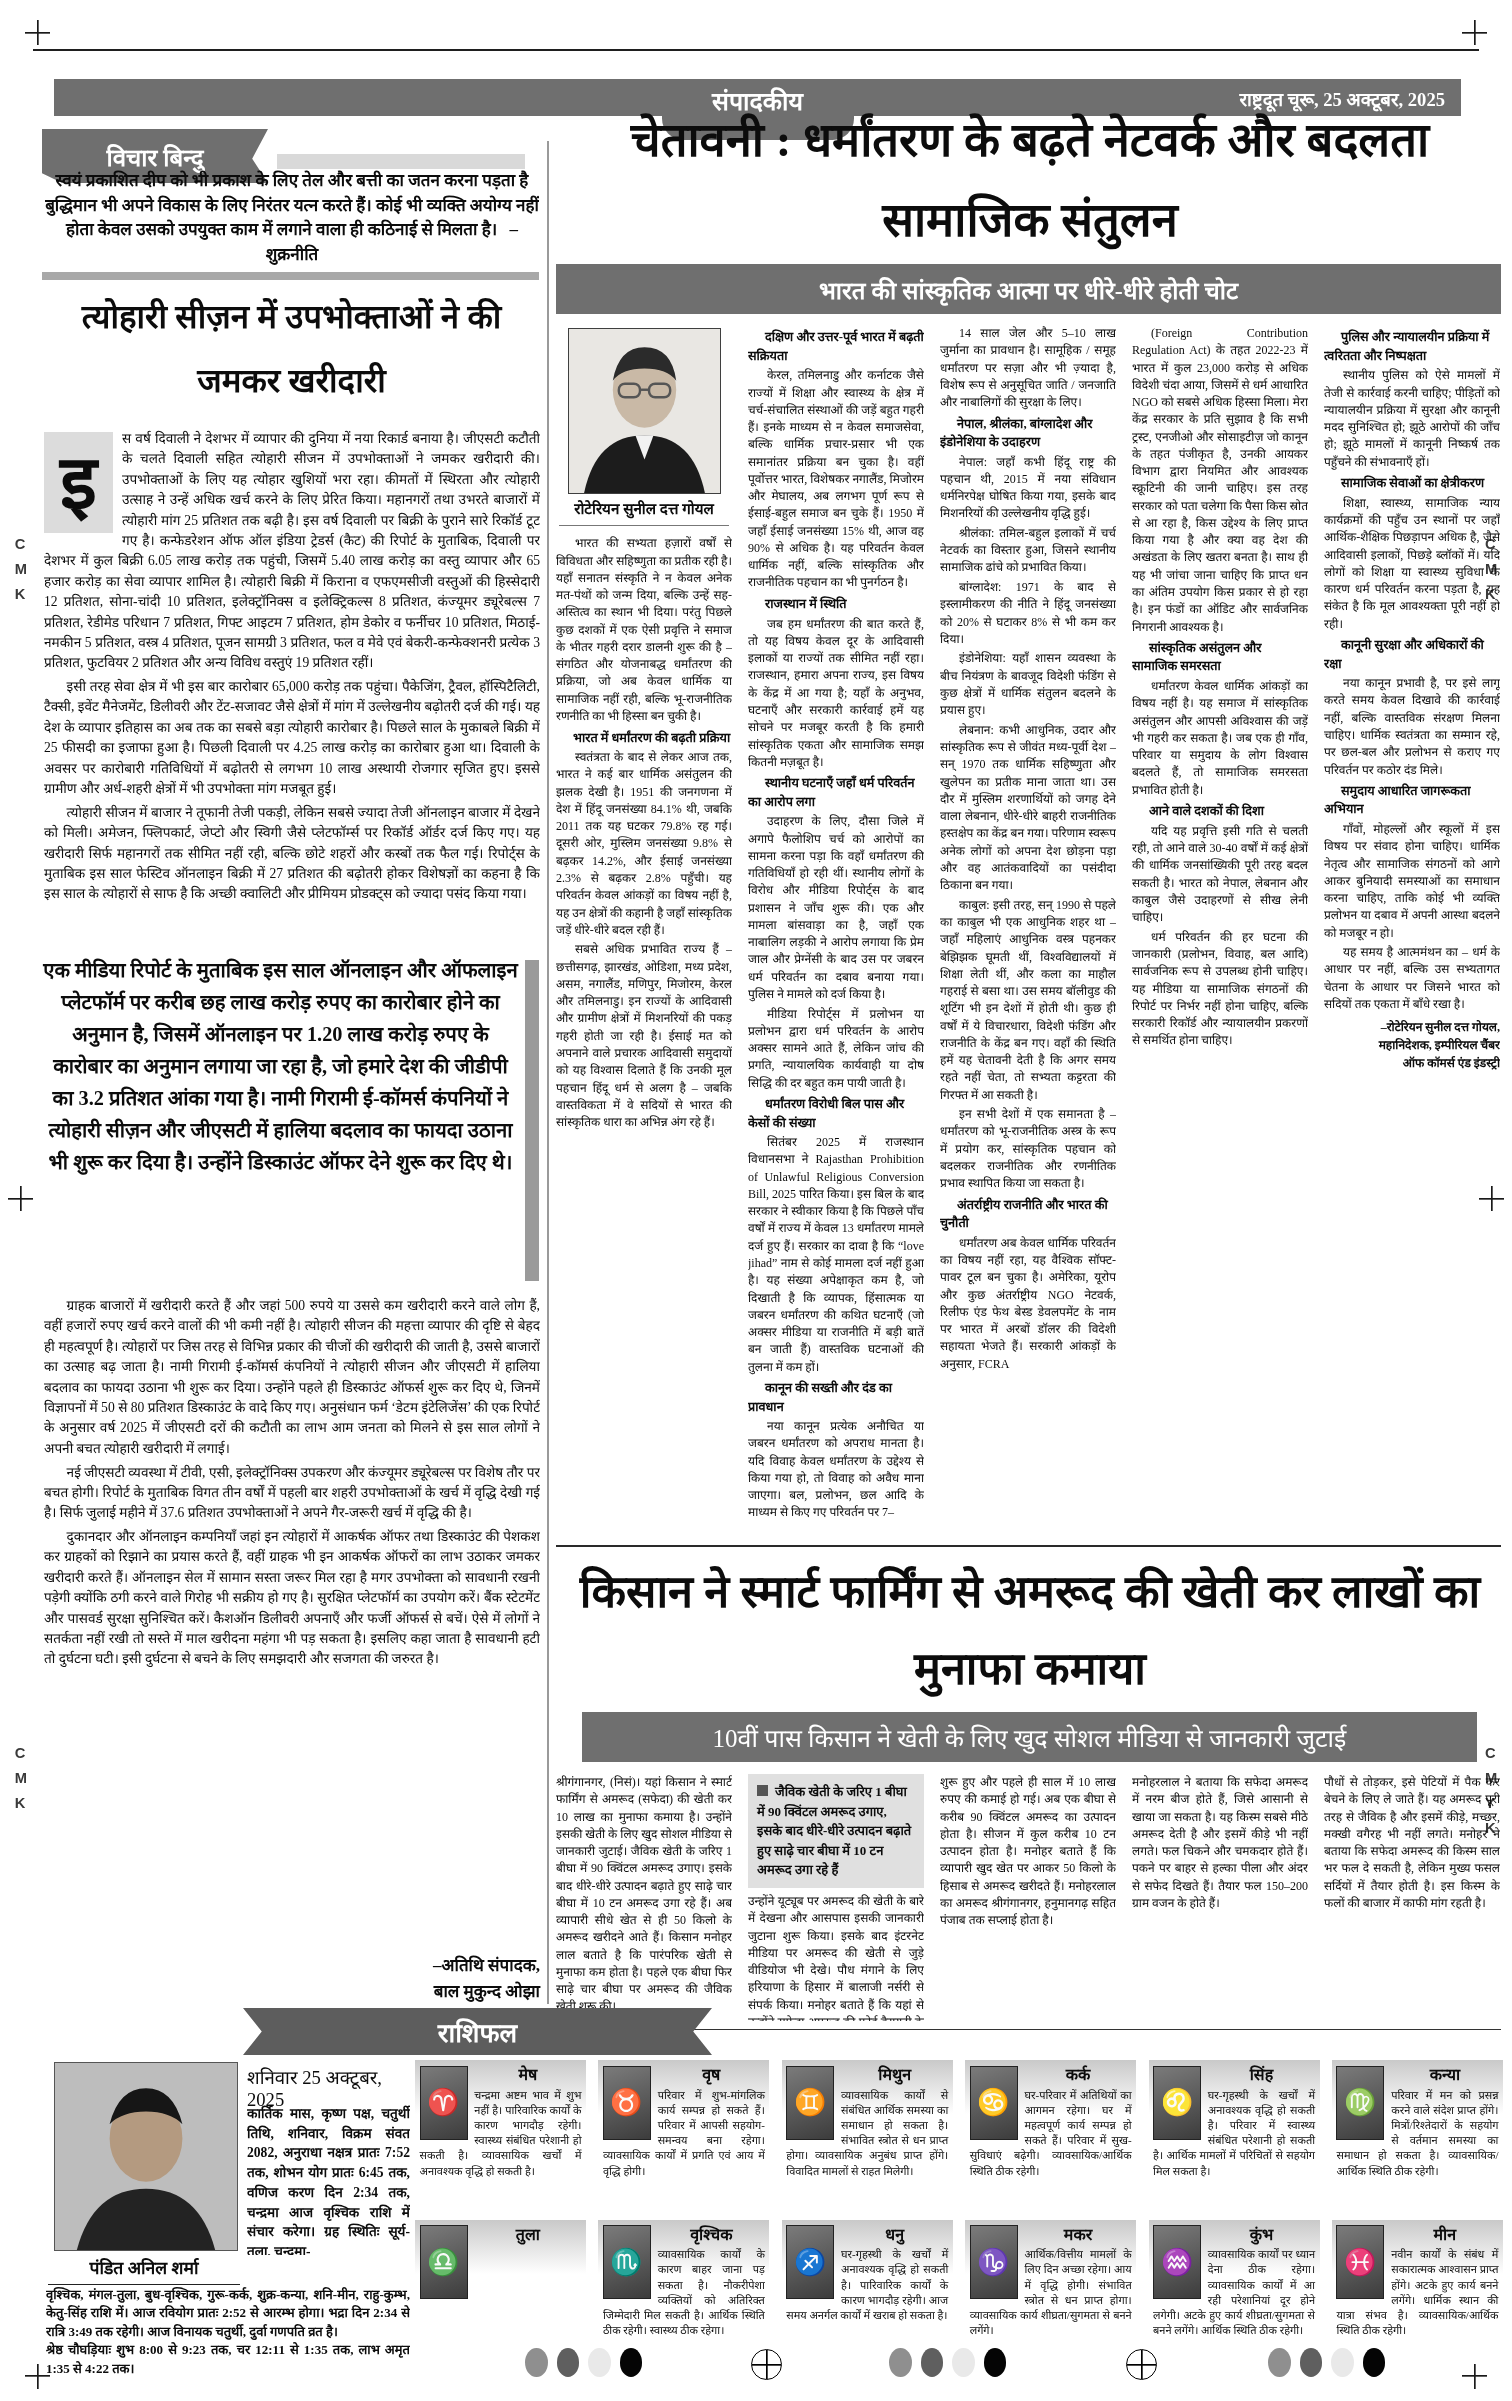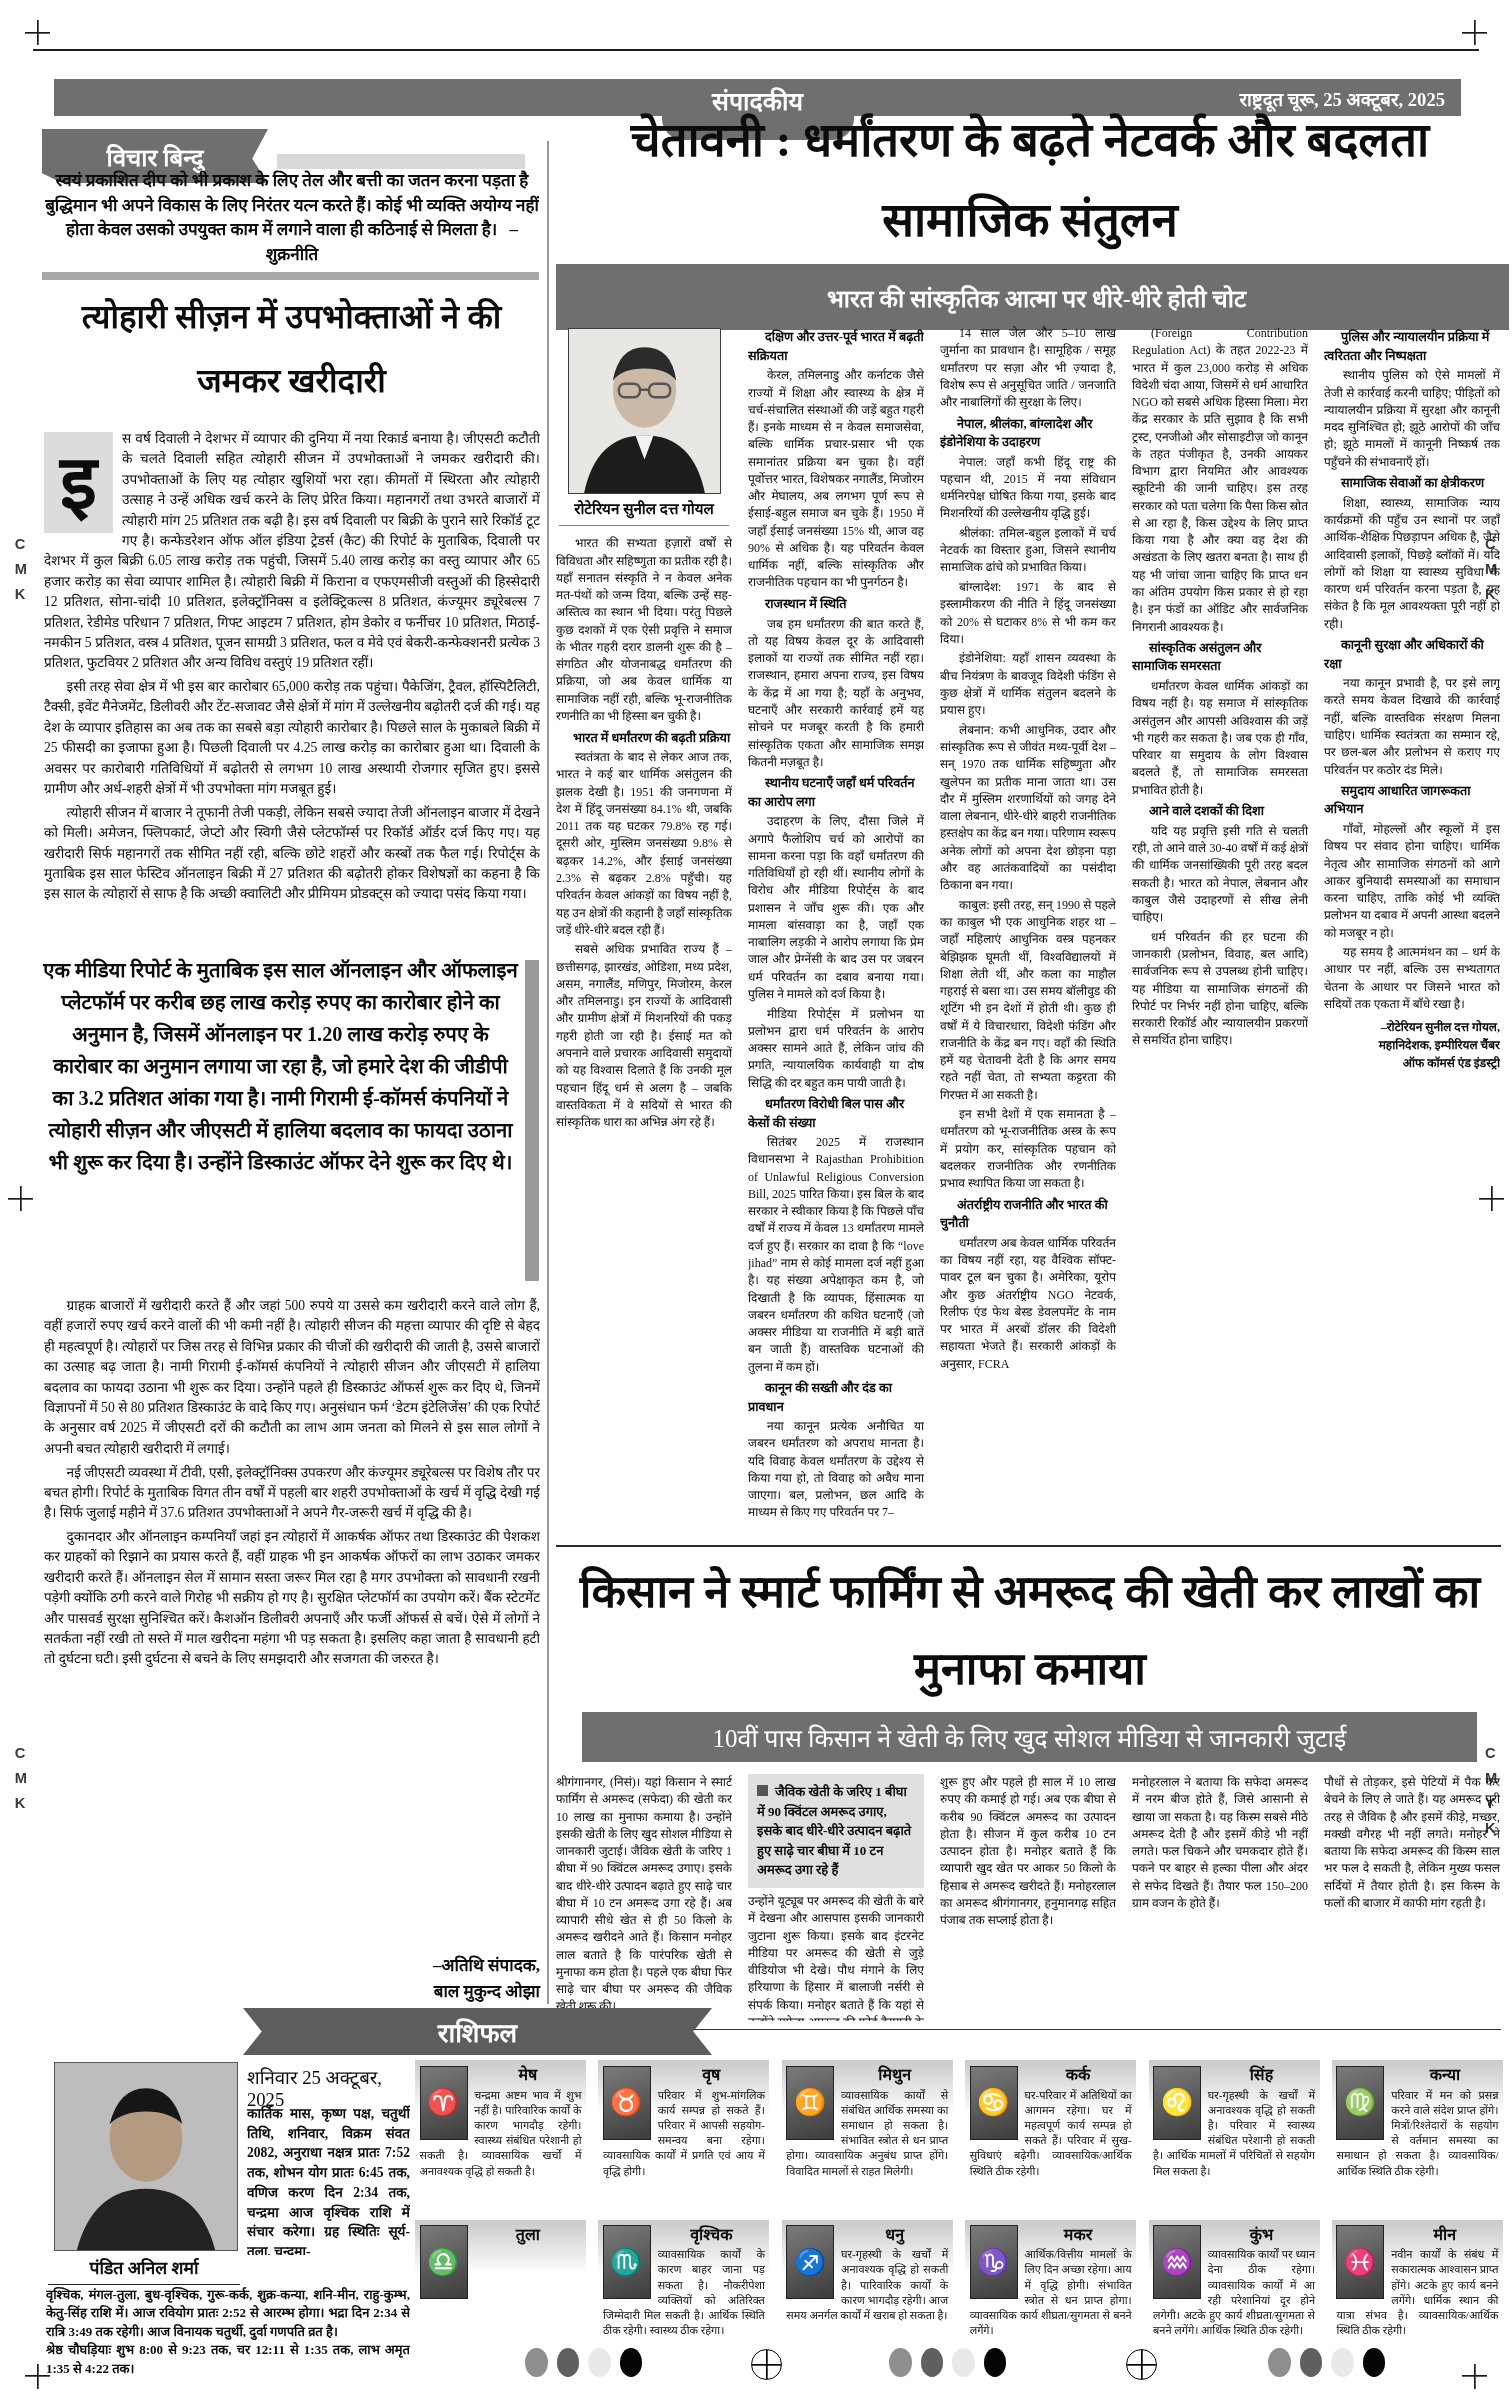--- a/index.html
+++ b/index.html
@@ -36,22 +36,22 @@
   .pullquote{position:absolute;left:42px;top:954px;width:477px;height:332px;overflow:hidden;
              font-weight:bold;font-size:20.3px;line-height:1.58;text-align:center;}
   .pullbar{position:absolute;left:525px;top:960px;width:13.6px;height:321px;background:#9a9a9a;}
   .lbody2{position:absolute;left:44px;top:1296px;width:496px;height:649px;overflow:hidden;
           font-size:13.6px;line-height:1.5;text-align:justify;}
   .byline{position:absolute;left:44px;top:1953px;width:496px;text-align:right;
           font-weight:bold;font-size:17px;line-height:1.55;}
   
   .mheadline{position:absolute;left:559px;top:101px;width:942px;height:161px;overflow:hidden;
              font-weight:bold;font-size:47px;line-height:1.7;text-align:center;}
-  .strap{position:absolute;left:556px;top:264px;width:945px;height:66px;background:#6f6f6f;color:#fff;
-         font-weight:bold;font-size:24px;display:flex;align-items:center;justify-content:center;padding-left:8px;}
+  .strap{position:absolute;left:556px;top:264px;width:945px;height:50px;background:#6f6f6f;color:#fff;
+         font-weight:bold;font-size:24px;display:flex;align-items:center;justify-content:center;}
   .mcols{position:absolute;left:556px;top:325px;width:946px;height:1208px;display:flex;overflow:hidden;}
   .mcol{width:176px;margin-right:16px;height:1208px;overflow:hidden;
         font-size:12px;line-height:1.44;text-align:justify;}
   .mcol:last-child{margin-right:0;}
   .mcol .p{margin:0 0 2.3px 0;text-indent:19px;}
   .mcol .hh{margin:3.4px 0 2.3px 0;font-weight:bold;font-size:12.7px;text-indent:17px;text-align:left;}
   .mphoto{width:151px;height:164px;border:1.7px solid #3f3f3f;background:#efefef;margin:3.4px auto 2.3px auto;display:block;}
   .photocap{text-align:center;font-weight:bold;font-size:15.2px;margin:3.4px 0 5.6px 0;}
   .colhr{border:none;border-top:1.7px solid #777;margin:5.6px 3.4px 9px 3.4px;}
   .mbyline{font-weight:bold;text-align:right;font-size:12px;line-height:1.5;margin-top:4.5px;}

